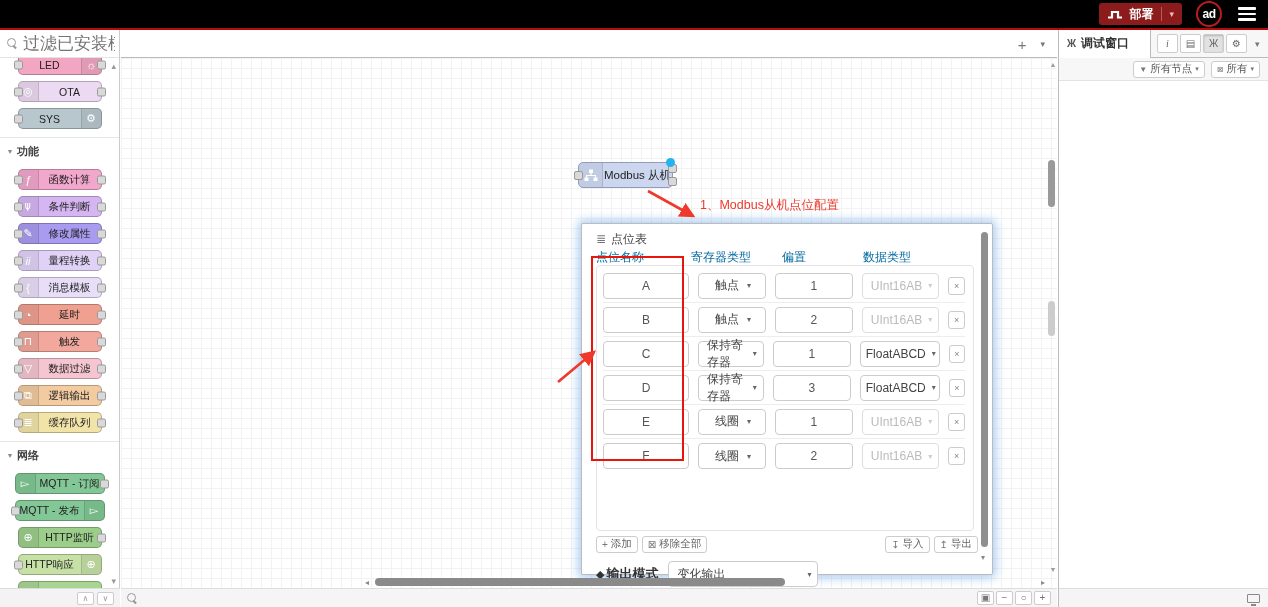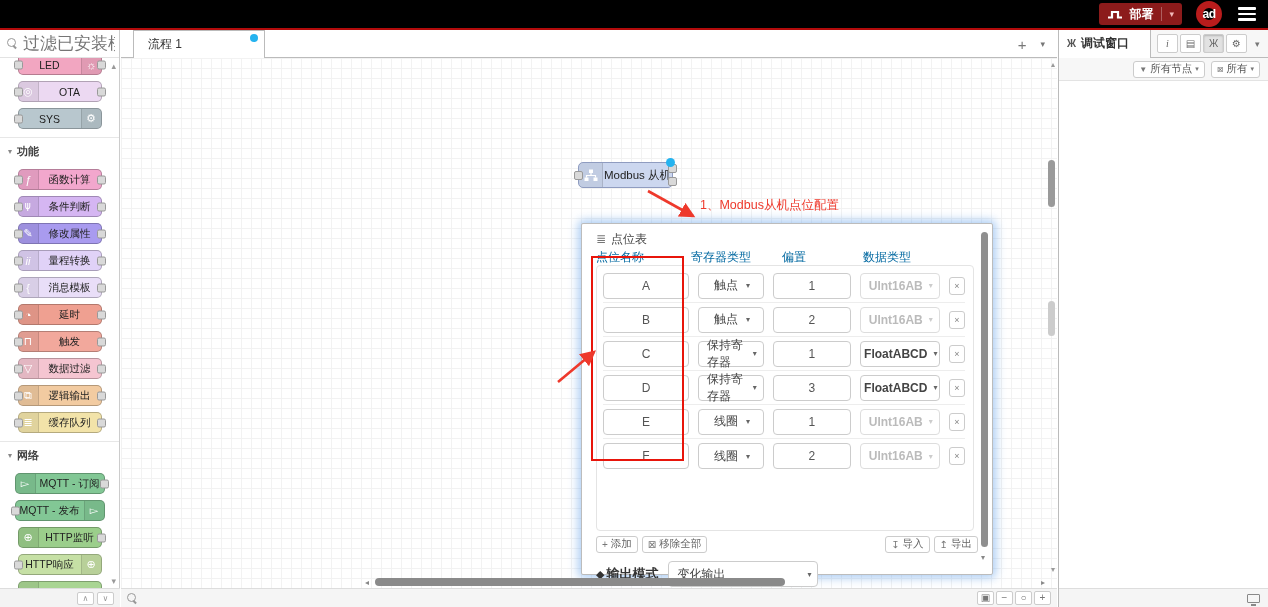--- a/index.html
+++ b/index.html
@@ -6,21 +6,21 @@
   html,body { width:1268px; height:607px; overflow:hidden; }
   body { font-family:"Liberation Sans","DejaVu Sans",sans-serif; font-size:12px; color:#333; background:#fff; }
   #app { position:relative; width:1268px; height:607px; overflow:hidden; }
 
   
   #header { position:absolute; left:0; top:0; width:1268px; height:30px; background:#000;
             border-bottom:2px solid #b30b0b; display:flex; align-items:center; justify-content:flex-end; gap:14px; padding:0 10px; }
   .deploy-btn { height:22px; display:flex; align-items:center; gap:6px; padding:0 8px; border-radius:3px; cursor:pointer; }
   .deploy-btn .dlbl { color:#fff; font-weight:bold; font-size:12px; }
   .deploy-caret { color:#f2baba; font-size:9px; border-left:1px solid rgba(255,255,255,.3); padding-left:7px; margin-left:2px; height:14px; display:flex; align-items:center; }
-  .avatar { width:26px; height:26px; border:7px solid #b91c1c; border-radius:50%; color:#fff; font-weight:bold; font-size:12px;
+  .avatar { width:26px; height:26px; border:2px solid #b91c1c; border-radius:50%; color:#fff; font-weight:bold; font-size:12px;
             display:flex; align-items:center; justify-content:center; letter-spacing:-0.5px; }
   .hamb { display:flex; flex-direction:column; gap:3px; cursor:pointer; padding:4px 2px; }
   .hamb span { display:block; width:18px; height:2.5px; background:#fff; border-radius:1px; }
 
   
   #palette { position:absolute; left:0; top:30px; width:120px; height:577px; background:#fff; border-right:1px solid #ccc; }
   .pal-search { height:28px; border-bottom:1px solid #e3e3e3; display:flex; align-items:center; gap:5px; padding:0 7px; }
   .pal-search input { border:0; outline:none; width:92px; font-size:17px; color:#666; font-family:inherit; }
   .mag { position:relative; width:11px; height:11px; flex:none; }
   .mag::before { content:""; position:absolute; left:0; top:0; width:7px; height:7px; border:1.5px solid #999; border-radius:50%; }
@@ -86,21 +86,21 @@
   .rows-box { position:relative; width:378px; height:266px; border:1px solid #e4e4e4; border-radius:4px; padding:3px 8px 0 6px; }
   .trow { display:flex; align-items:center; gap:9px; height:34px; border-bottom:1px solid #ededed; }
   .trow:last-of-type { border-bottom:0; }
   .tin { width:86px; height:26px; border:1px solid #ccc; border-radius:4px; text-align:center; font-size:12px; color:#555;
          outline:none; background:#fff; font-family:inherit; }
   .tin.off { width:78px; }
   .sel { height:26px; border:1px solid #ccc; border-radius:4px; background:#fff; display:flex; align-items:center;
          justify-content:space-between; padding:0 6px 0 8px; font-size:12px; color:#444; cursor:pointer; }
   .sel .car { font-size:8px; color:#666; }
   .sel.reg { width:72px; justify-content:center; gap:8px; }
-  .sel.dt { width:80px; justify-content:center; gap:6px;font-weight:bold; }
+  .sel.dt { width:80px; justify-content:center; gap:6px; }
   .sel.dis { color:#bbb; border-color:#ddd; cursor:default; }
   .sel.dis .car { color:#ccc; }
   .xbtn { width:18px; height:18px; border:1px solid #ccc; border-radius:3px; background:#fff; color:#888; font-size:9px;
           display:flex; align-items:center; justify-content:center; cursor:pointer; }
   .red-rect { position:absolute; left:9px; top:32px; width:93px; height:205px; border:2px solid #e8150b; z-index:25; pointer-events:none; }
   .dlg-scroll { position:absolute; right:3px; top:8px; bottom:24px; width:8px; }
   .dlg-scroll .thumb { position:absolute; left:0; top:0px; width:7px; height:315px; background:#8f8f8f; border-radius:4px; cursor:pointer; }
   .dlg-scroll .sb-car { position:absolute; left:0; bottom:-12px; color:#888; font-size:8px; }
   .dlg-actions { display:flex; align-items:center; margin-top:4px; height:18px; gap:4px; }
   .abtn { height:17px; display:flex; align-items:center; gap:3px; border:1px solid #ccc; border-radius:3px; background:#fff;
@@ -298,24 +298,20 @@
     </div>
 
     <div class="pal-footer">
       <span class="pf-btn">∧</span>
       <span class="pf-btn">∨</span>
     </div>
   </div>
 
   <div id="workspace">
     <div class="tabbar">
-      <div class="tab">
-        <span>流程 1</span>
-        <span class="dot" style="background-color: rgb(37, 179, 239);"></span>
-      </div>
       <div class="tabbar-ctrl">
         <span class="tb-plus">+</span>
         <span class="tb-car">▾</span>
       </div>
     </div>
 
     <div class="canvas">
 
       <div class="flow-node" style="background-color: rgb(204, 215, 239);">
         <span class="fn-icon">

